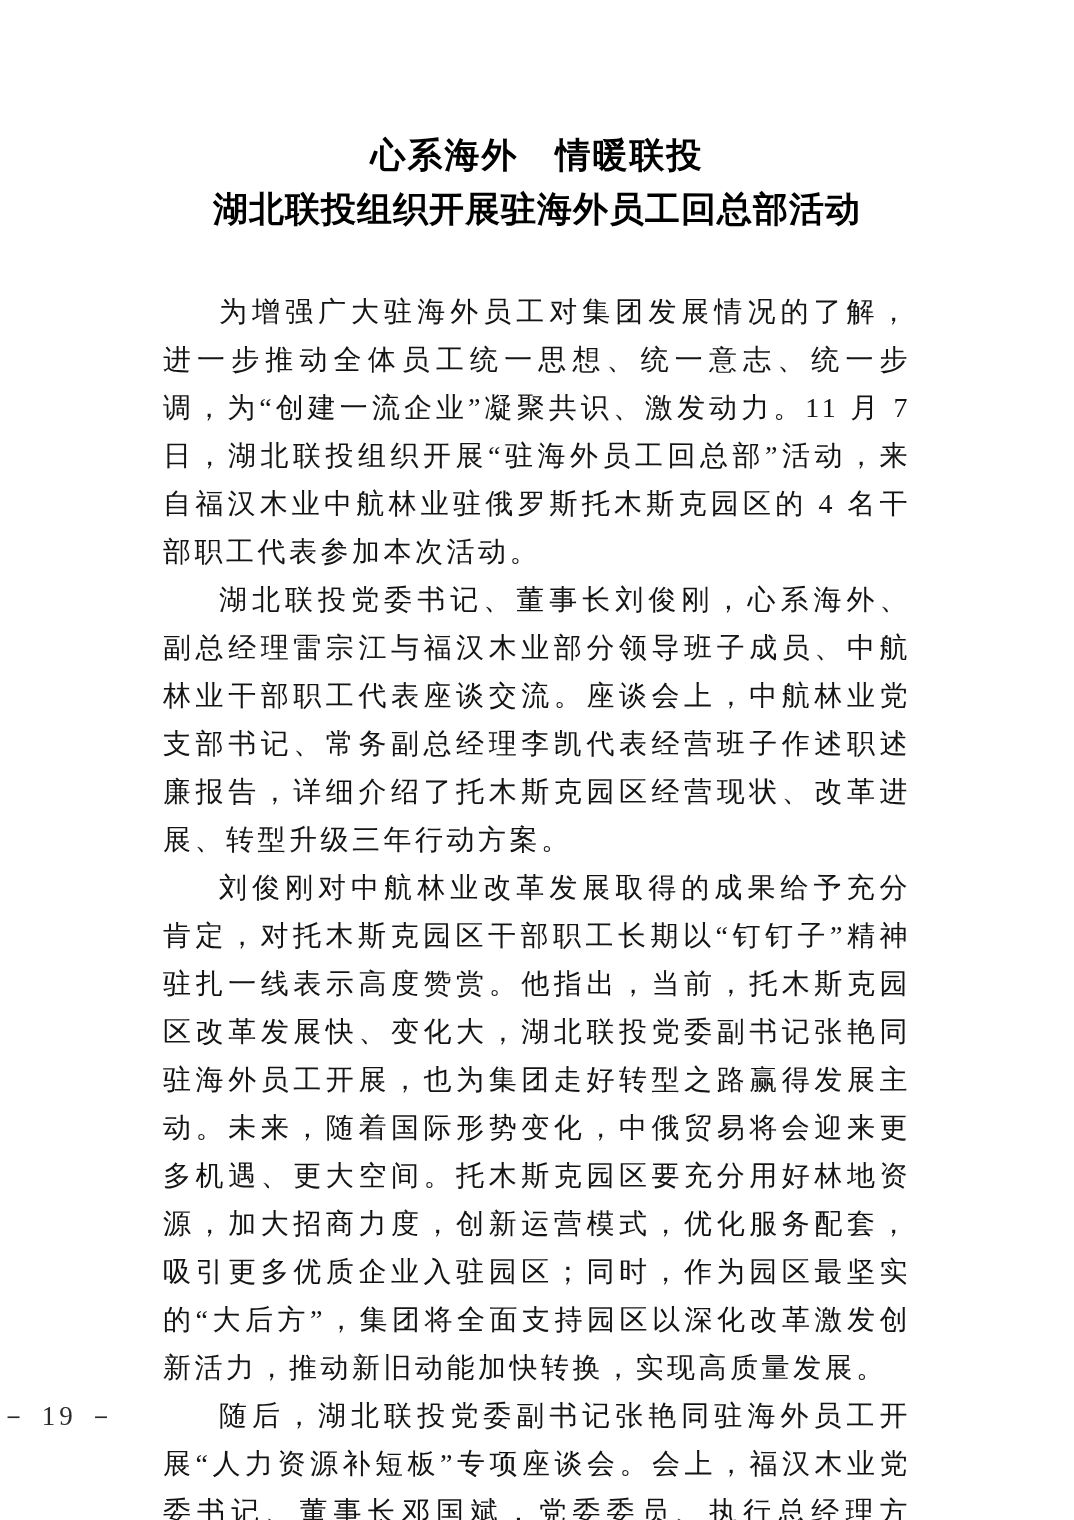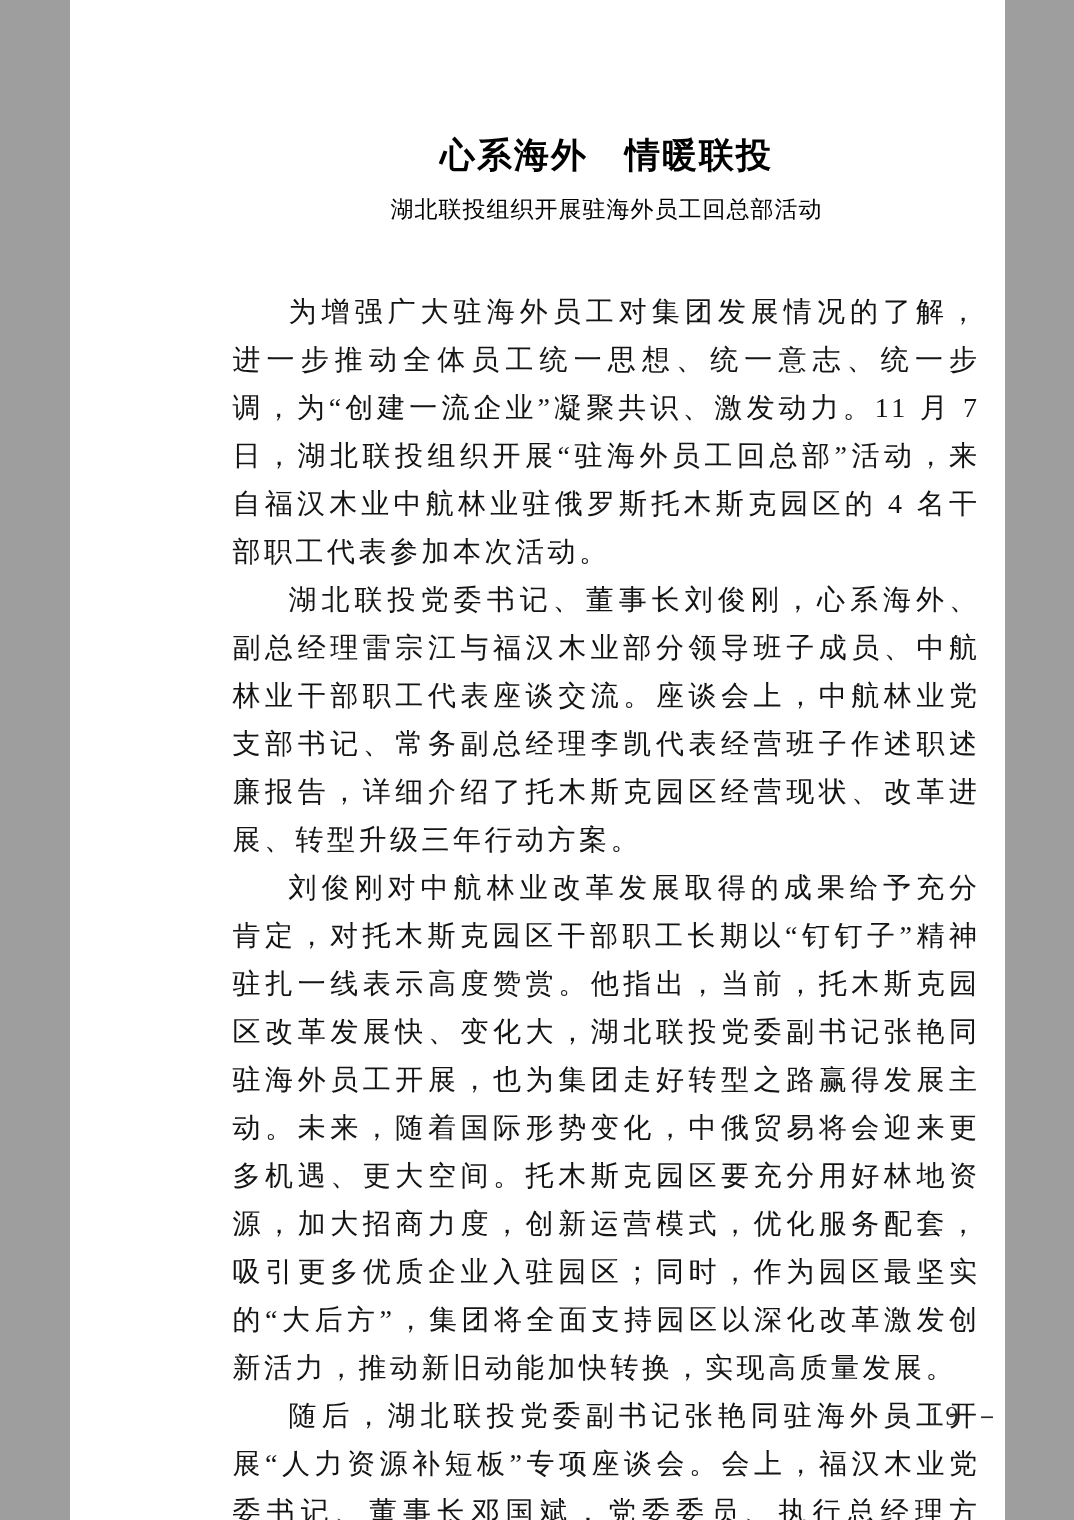--- a/index.html
+++ b/index.html
@@ -1,19 +1,19 @@
 <!DOCTYPE html>
 <html><head>
 <meta charset="utf-8">
 <style>
   * { margin: 0; padding: 0; box-sizing: border-box; }
   html, body { background: #9e9e9e; }
   .page {
     position: relative;
-    width: 935px;
+    width: 1074px;
     height: 1520px;
     margin: 0 auto;
     background: #ffffff;
     font-family: "Liberation Serif", "DejaVu Serif", serif;
     color: #000000;
     overflow: hidden;
   }
   .title-block {
     position: absolute;
     top: 130px;
@@ -22,22 +22,22 @@
     text-align: center;
   }
   .title-line1 {
     font-size: 35px;
     font-weight: bold;
     line-height: 52px;
     letter-spacing: 2px;
     white-space: nowrap;
   }
   .title-line2 {
-    font-size: 23px;
-    font-weight: normal;
+    font-size: 35px;
+    font-weight: bold;
     line-height: 55px;
     letter-spacing: 1px;
     white-space: nowrap;
   }
   .body-block {
     position: absolute;
     top: 288px;
     left: 163px;
     width: 748px;
   }
@@ -48,21 +48,21 @@
     text-align: justify;
     text-justify: inter-character;
     text-indent: 2em;
     color: #141414;
   }
   .page-number {
     position: absolute;
     top: 1398px;
     left: 0;
     width: 100%;
-    text-align: right;
+    text-align: left;
     font-size: 27px;
     letter-spacing: 4px;
     color: #2b2b2b;
   }
 </style>
 </head>
 <body>
 
 <div class="page">
 

